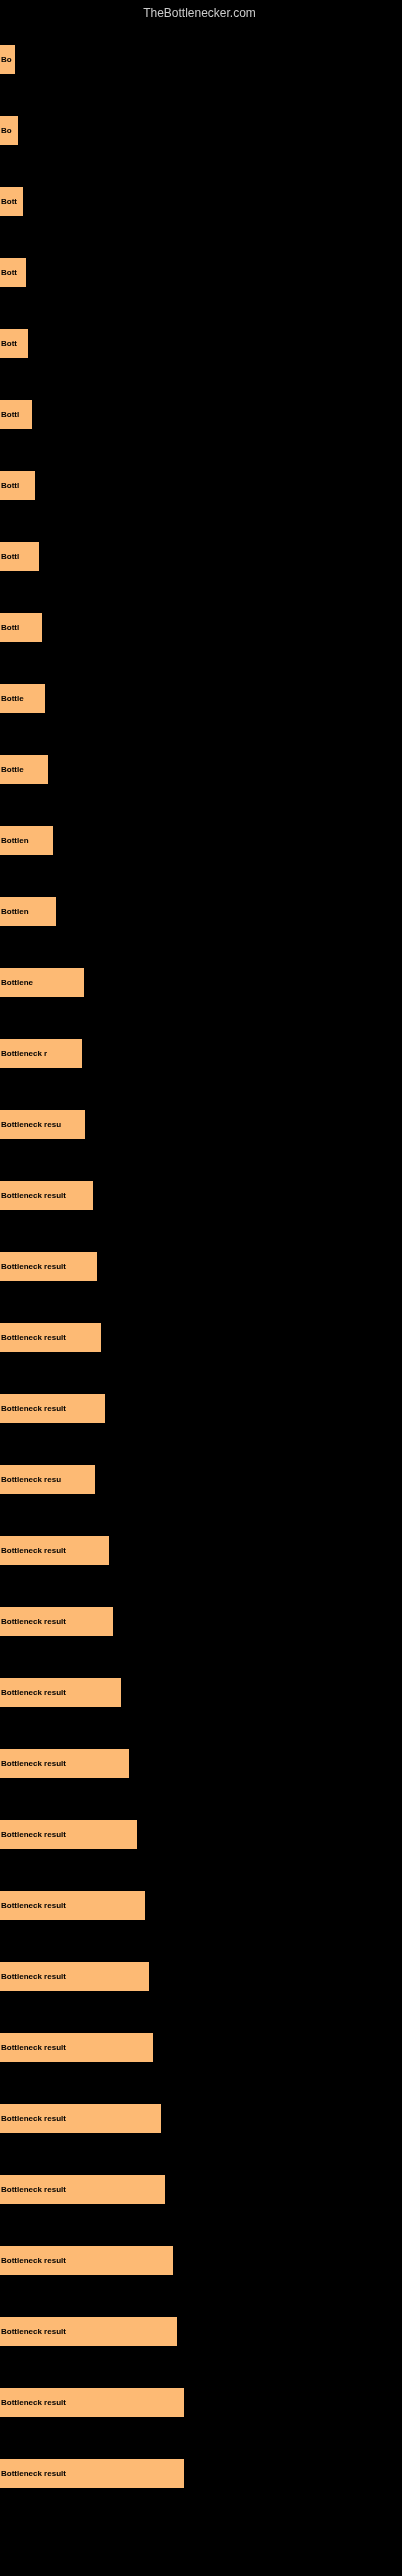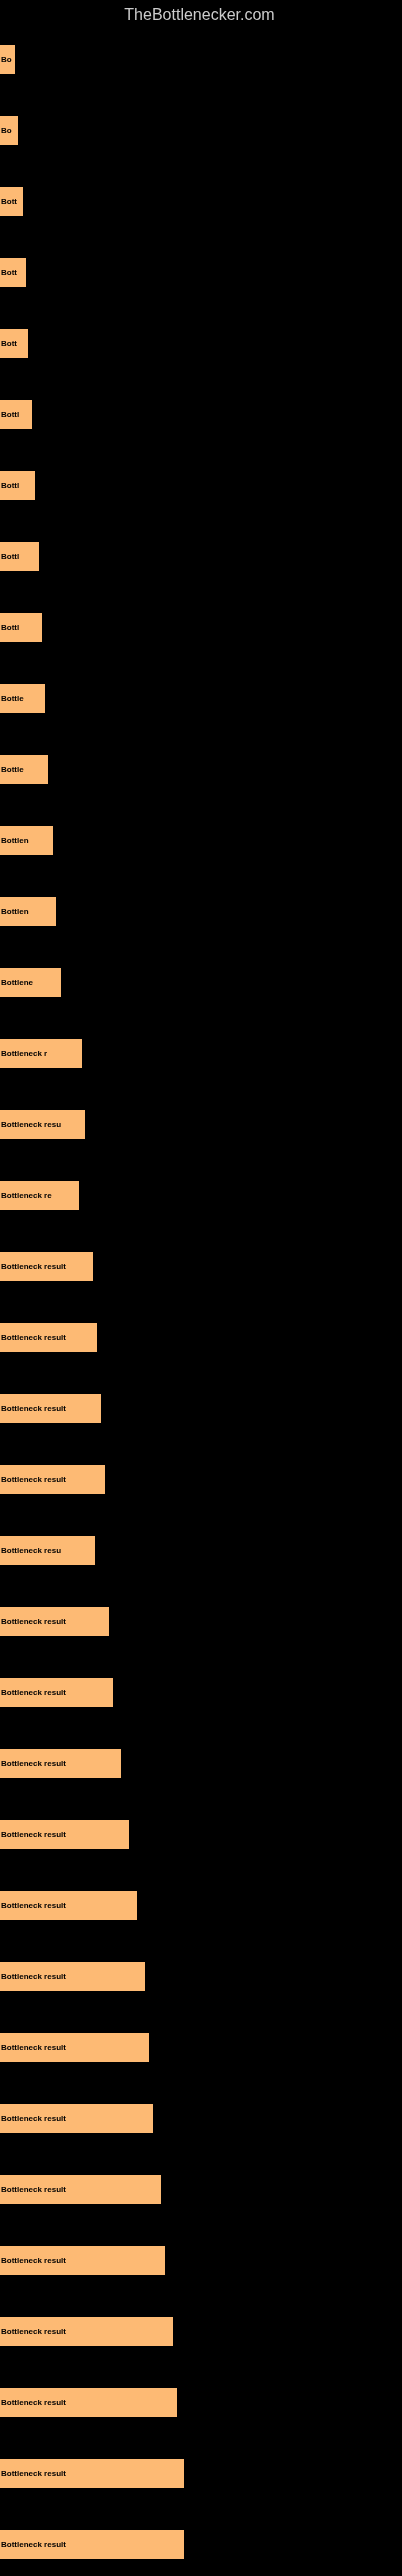--- a/index.html
+++ b/index.html
@@ -11,21 +11,21 @@
     body {
       width: 403px;
       min-height: 2576px;
       background-color: #000;
       font-family: Arial, sans-serif;
       position: relative;
     }
 
     .site-title {
       color: #ccc;
-      font-size: 16px;
+      font-size: 12px;
       text-align: center;
       padding: 6.4px 0 3.2px 0;
       position: absolute;
       top: 0;
       left: 0;
       right: 4px;
     }
 
     .bars-container {
       position: absolute;
@@ -126,40 +126,35 @@
       <div class="bar" style="width: 53px;">
         <span class="bar-label">Bottlen</span>
       </div>
     </div>
     <div class="bar-row">
       <div class="bar" style="width: 56px;">
         <span class="bar-label">Bottlen</span>
       </div>
     </div>
     <div class="bar-row">
-      <div class="bar" style="width: 61px;">
+      <div class="bar" style="width: 84px;">
         <span class="bar-label">Bottlene</span>
       </div>
     </div>
     <div class="bar-row">
       <div class="bar" style="width: 82px;">
         <span class="bar-label">Bottleneck r</span>
       </div>
     </div>
     <div class="bar-row">
       <div class="bar" style="width: 85px;">
         <span class="bar-label">Bottleneck resu</span>
       </div>
     </div>
     <div class="bar-row">
-      <div class="bar" style="width: 79px;">
-        <span class="bar-label">Bottleneck re</span>
-      </div>
-    </div>
-    <div class="bar-row">
       <div class="bar" style="width: 93px;">
         <span class="bar-label">Bottleneck result</span>
       </div>
     </div>
     <div class="bar-row">
       <div class="bar" style="width: 97px;">
         <span class="bar-label">Bottleneck result</span>
       </div>
     </div>
     <div class="bar-row">

